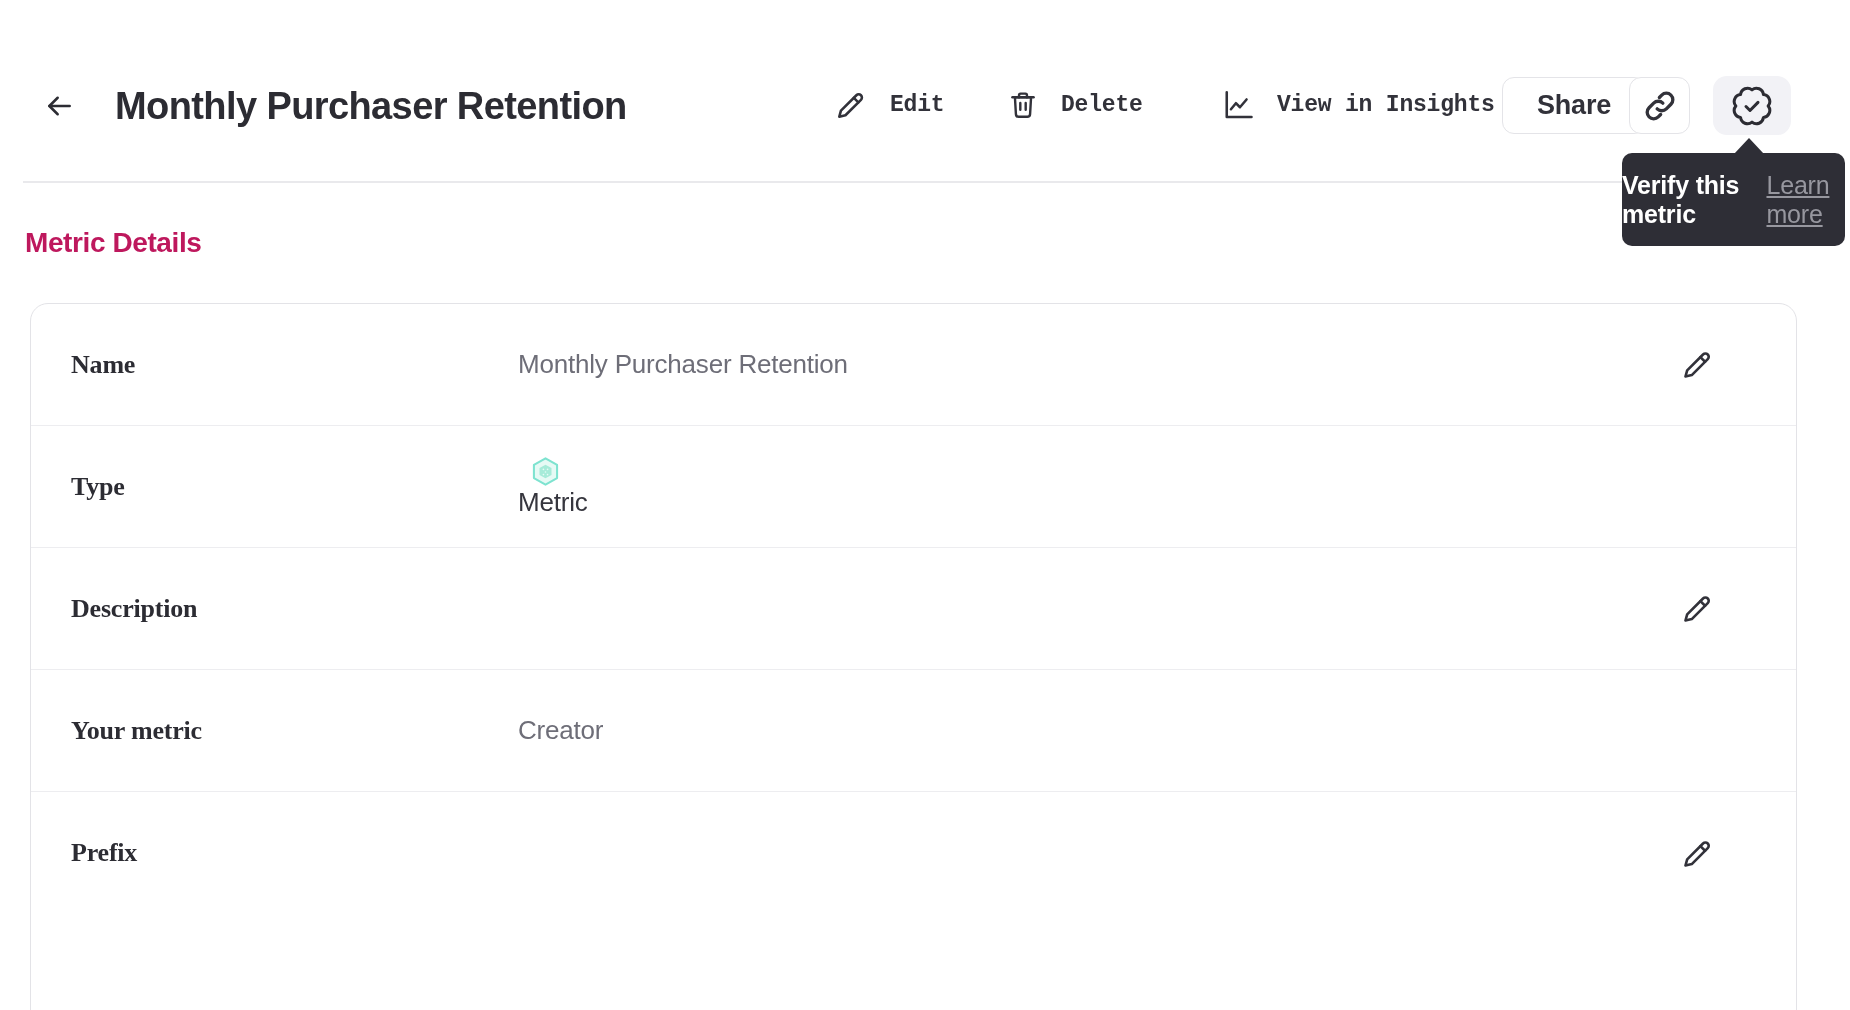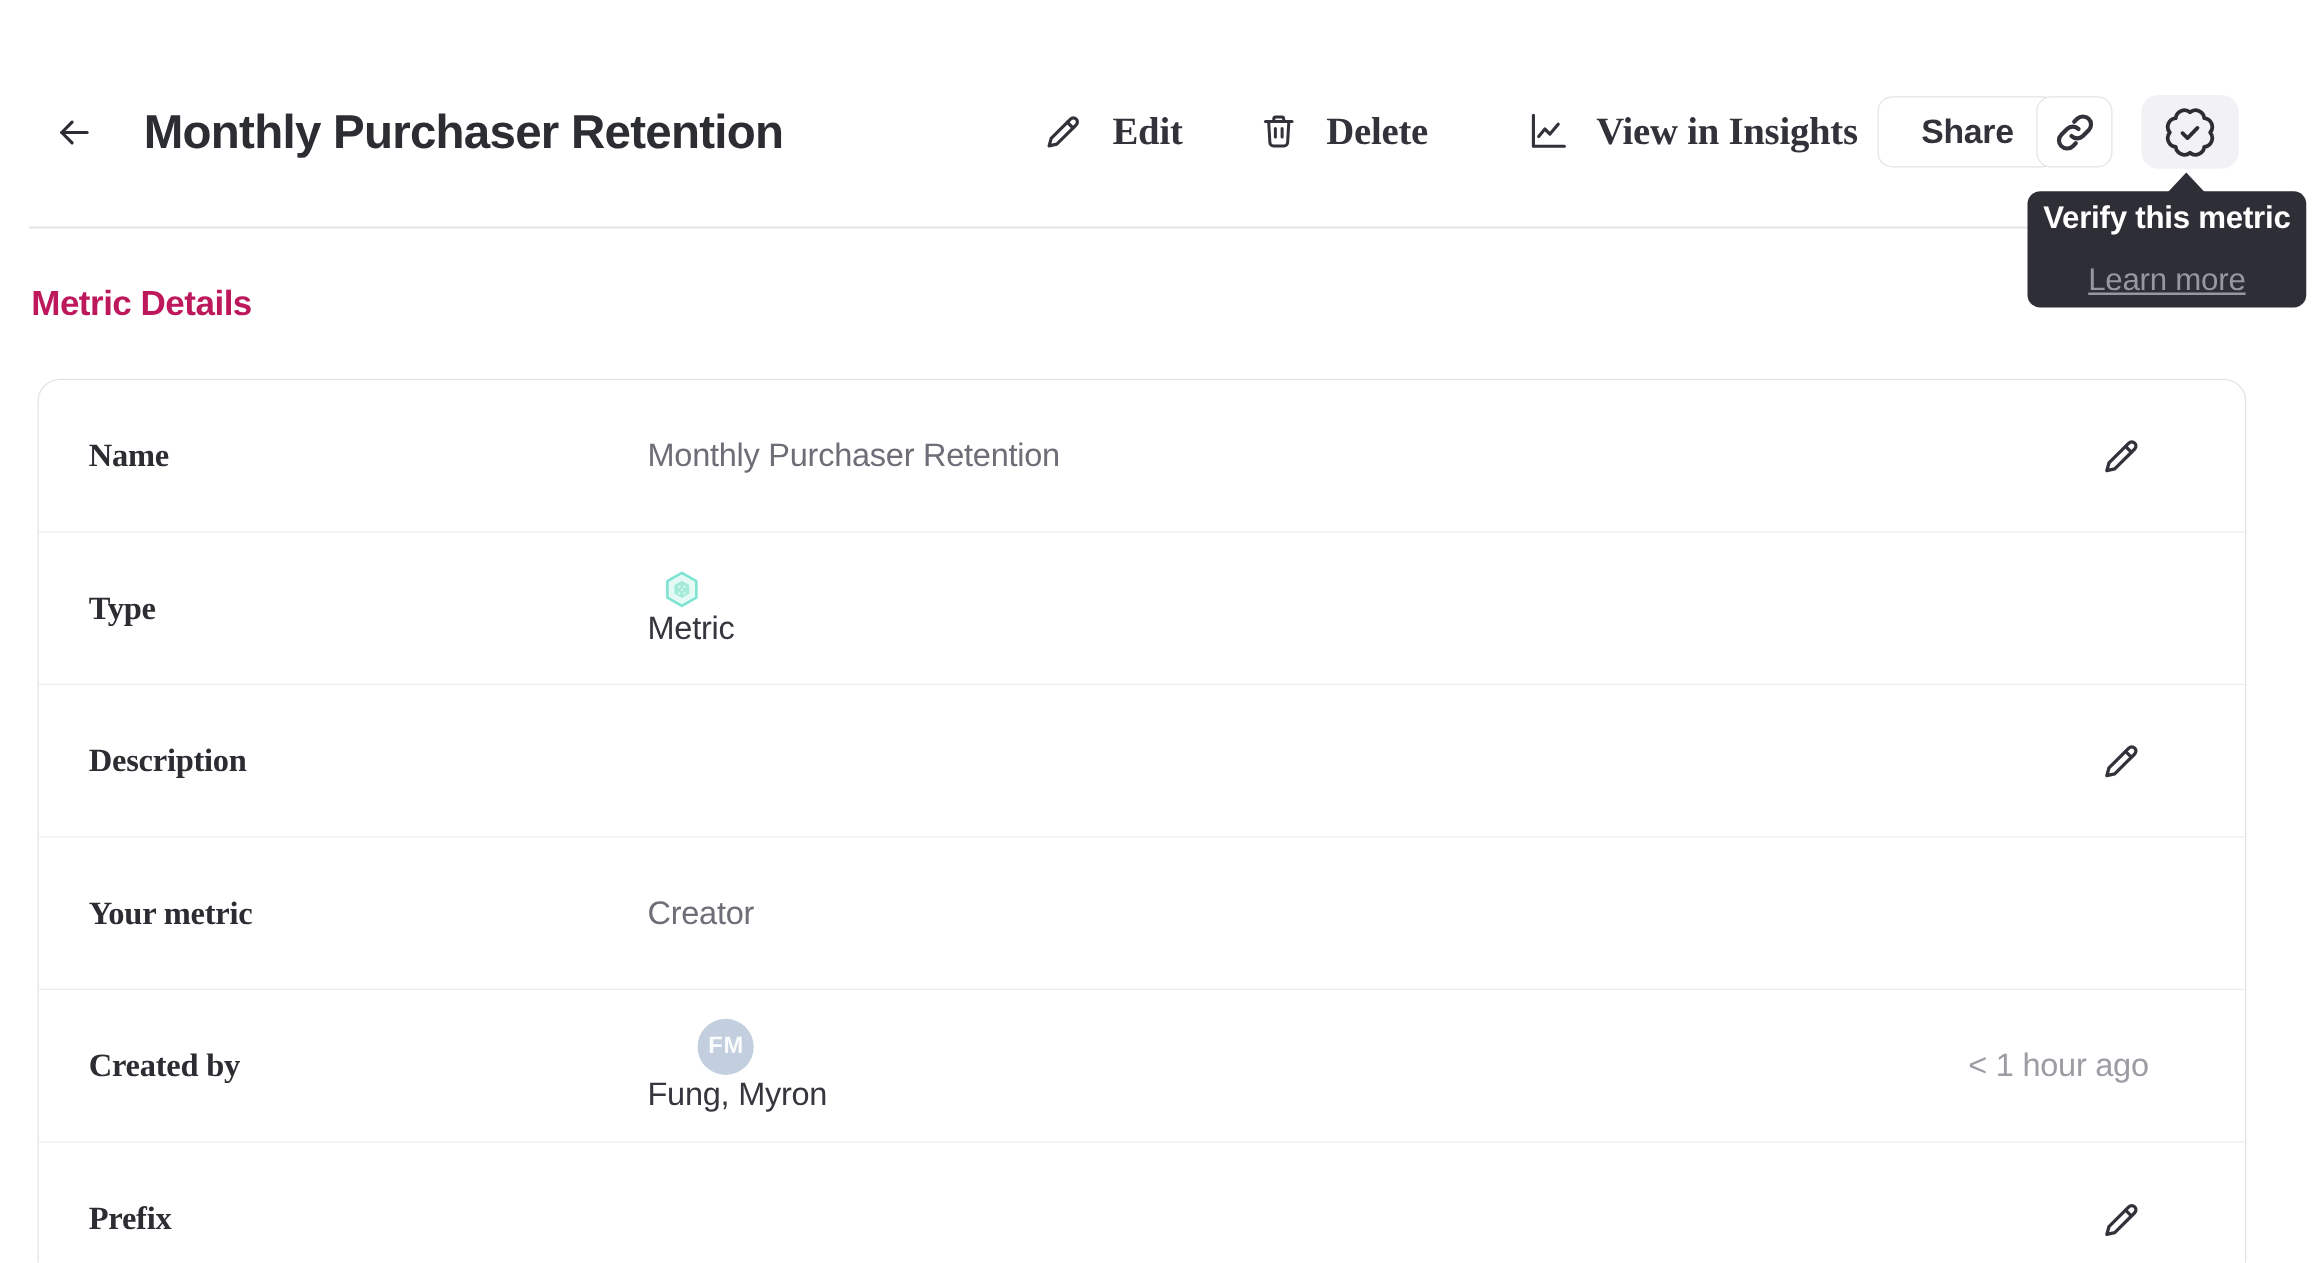--- a/index.html
+++ b/index.html
@@ -22,21 +22,21 @@
   .page-title {
     position:absolute; left:115px; top:84px; height:44px;
     display:flex; align-items:center;
     font-size:38px; font-weight:700; letter-spacing:-0.6px; color:#2c2c33;
     white-space:nowrap;
   }
   .hdr-action {
     position:absolute; top:81px; height:48px;
     display:flex; align-items:center; gap:21px;
     background:none; border:none; cursor:pointer;
-    font-family:Liberation Serif, serif; font-size:31px; font-weight:600;
+    font-family:Liberation Mono, monospace; font-size:23px; font-weight:600;
     letter-spacing:-0.2px; color:#32323a; white-space:nowrap;text-align:center;
   }
   .hdr-action .ic { color:#32323a; }
   #action-edit     { left:833px; }
   #action-delete   { left:1006px; }
   #action-insights { left:1220px; }
 
   .share-btn {
     position:absolute; left:1502px; top:77px; width:144px; height:57px;
     background:#fff; border:1.5px solid #e4e4e8; border-radius:12px;
@@ -53,21 +53,21 @@
     position:absolute; left:1713px; top:76px; width:78px; height:59px;
     background:#f2f2f6; border:none; border-radius:14px;
     display:flex; align-items:center; justify-content:center; cursor:pointer;
     color:#2c2c33;
   }
 
   
   .tooltip {
     position:absolute; left:1622px; top:153px; width:223px; height:93px;
     background:#2e2e36; border-radius:10px; z-index:5;
-    display:flex; flex-direction:column; align-items:center; justify-content:center;
+    display:flex; align-items:center; justify-content:center;
     gap:21px;
   }
   .tooltip::before {
     content:""; position:absolute; top:-15px; left:112px;
     border-left:15px solid transparent; border-right:15px solid transparent;
     border-bottom:16px solid #2e2e36;
   }
   .tooltip-title { font-size:25px; font-weight:600; color:#ffffff; letter-spacing:-0.2px; }
   .tooltip-link  { font-size:25px; color:#97979f; text-decoration:underline; cursor:pointer; letter-spacing:-0.2px; }
 
@@ -235,28 +235,20 @@
         </svg>
       </span>
     </button>
   </div>
 
   <div class="row">
     <div class="row-label">Your metric</div>
     <div class="row-value">Creator</div>
   </div>
 
-  <div class="row">
-    <div class="row-label">Created by</div>
-    <div class="row-value dark">
-      <span class="avatar">FM</span>
-      <span>Fung, Myron</span>
-    </div>
-    <div class="row-meta">&lt; 1 hour ago</div>
-  </div>
 
   <div class="row">
     <div class="row-label">Prefix</div>
     <div class="row-value"></div>
     <button class="pencil-btn">
       <span>
         <svg width="37" height="37" viewBox="0 0 24 24" fill="none" stroke="currentColor" stroke-width="1.7" stroke-linecap="round" stroke-linejoin="round">
           <path d="M4.2 19.8l1.1-4L15.6 5.5a2.15 2.15 0 0 1 3.05 3.05L8.3 18.85l-4.1.95z"></path>
           <path d="M13.9 7.2l3 3"></path>
         </svg>

